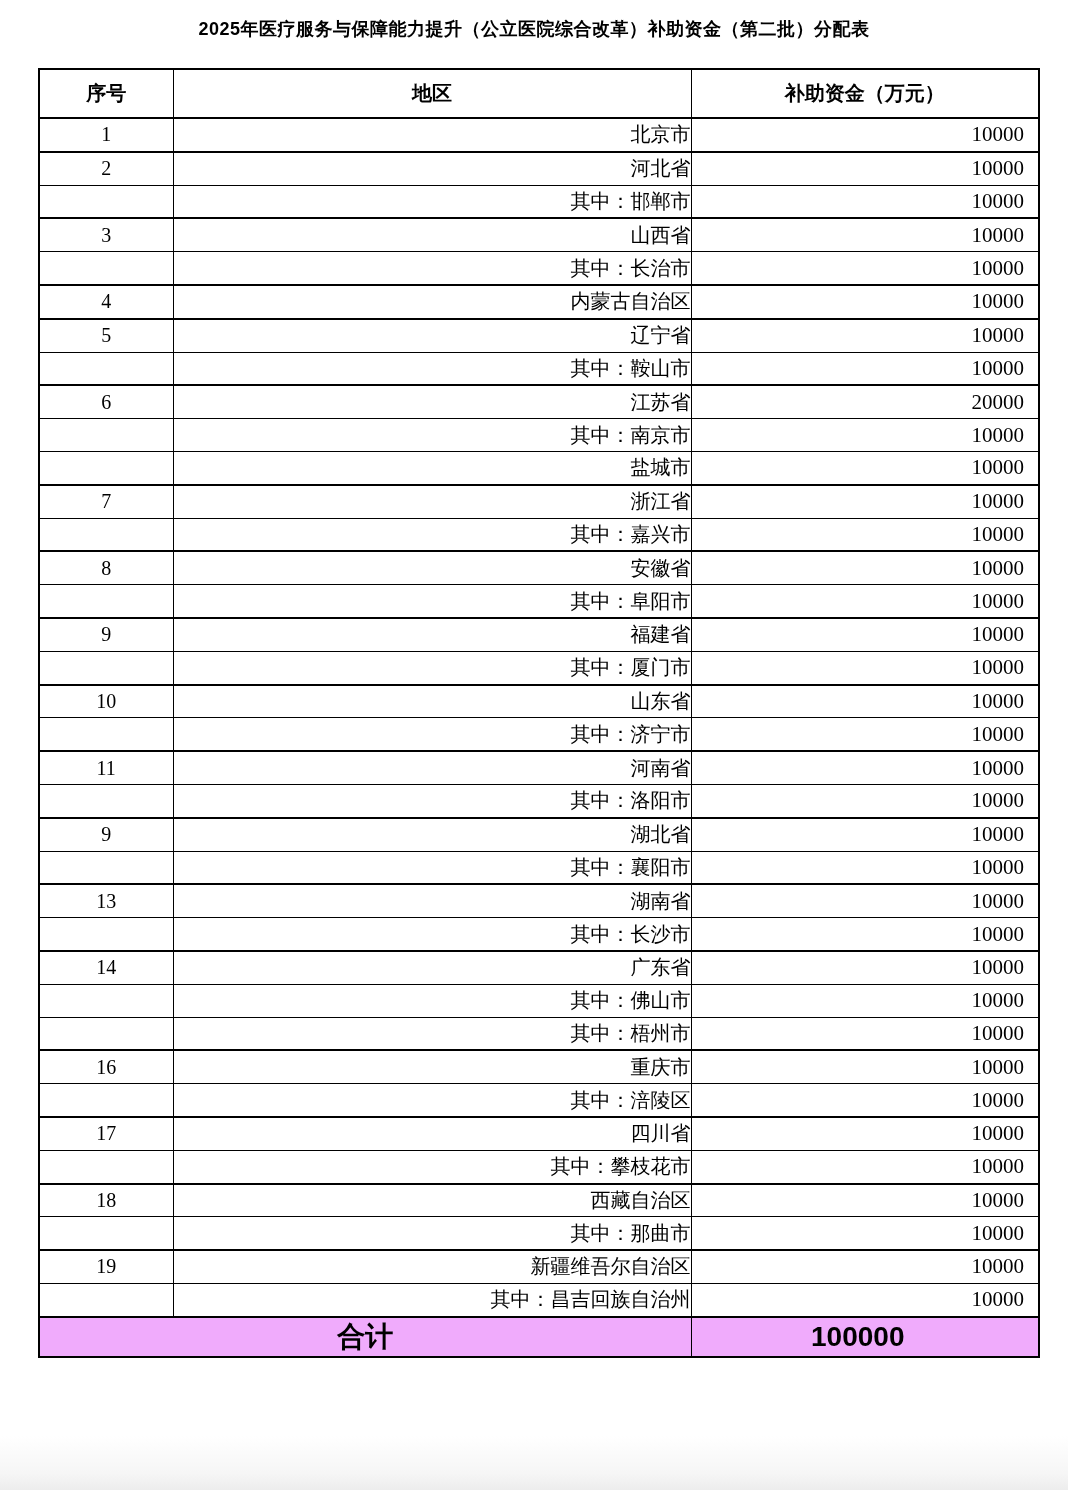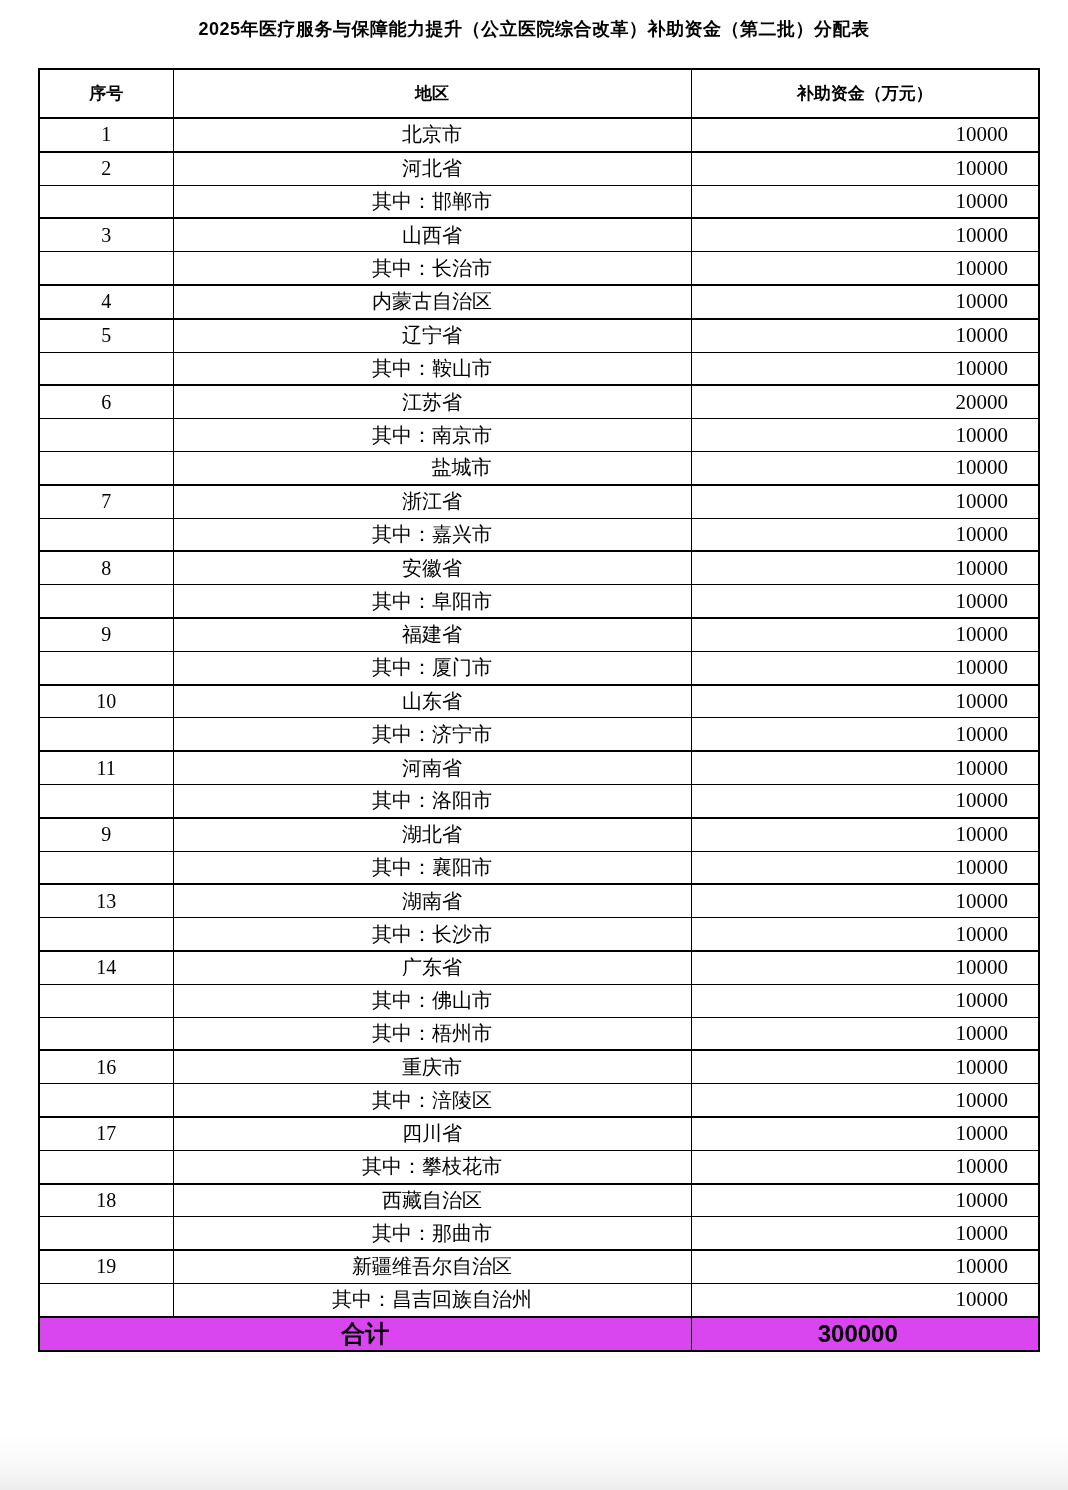--- a/index.html
+++ b/index.html
@@ -36,36 +36,36 @@
     border: 1.8px solid #000;
     padding: 0;
     vertical-align: middle;
     overflow: hidden;
     white-space: nowrap;
   }
   thead th {
     height: 47px;
     font-family: "Liberation Sans", sans-serif;
     font-weight: 700;
-    font-size: 17px;
+    font-size: 20px;
     text-align: center;
     border-bottom-width: 2.4px;
   }
   tbody td { height: 31.8px; font-size: 20px; }
   td.serial  { text-align: center; font-size: 20px; }
-  td.region  { text-align: center; }
-  td.amount  { text-align: right; padding-right: 30px; font-size: 21px; }
+  td.region  { text-align: right; }
+  td.amount  { text-align: right; padding-right: 14px; font-size: 21px; }
   tr.province td { border-top-width: 2.4px; }
   tr.sub-indent td.region { padding-left: 59px; margin-left: 20px; }
   tfoot tr.total-row td {
     height: 31px;
     font-family: "Liberation Sans", sans-serif;
     font-weight: 700;
-    font-size: 24px;
-    background: #d946ef;
+    font-size: 28px;
+    background: #f0abfc;
     border-top-width: 2.4px;
     text-align: center;
   }
   tfoot td.total-label { text-align: center; }
   tfoot td.total-amount {
     text-align: right;
     padding-right: 14px;
     font-family: "Liberation Serif", serif;
     font-weight: 700;
     font-size: 22px;
@@ -282,20 +282,20 @@
   </tr>
         <tr class="sub">
     <td class="serial"></td>
     <td class="region">其中：昌吉回族自治州</td>
     <td class="amount">10000</td>
   </tr>
       </tbody>
     <tfoot>
       <tr class="total-row">
         <td colspan="2" class="total-label">合计</td>
-        <td class="total-amount">300000</td>
+        <td class="total-amount">100000</td>
       </tr>
     </tfoot>
   </table>
 
   <div class="bottom-fade"></div>
 
 </div>
 
 </body></html>

